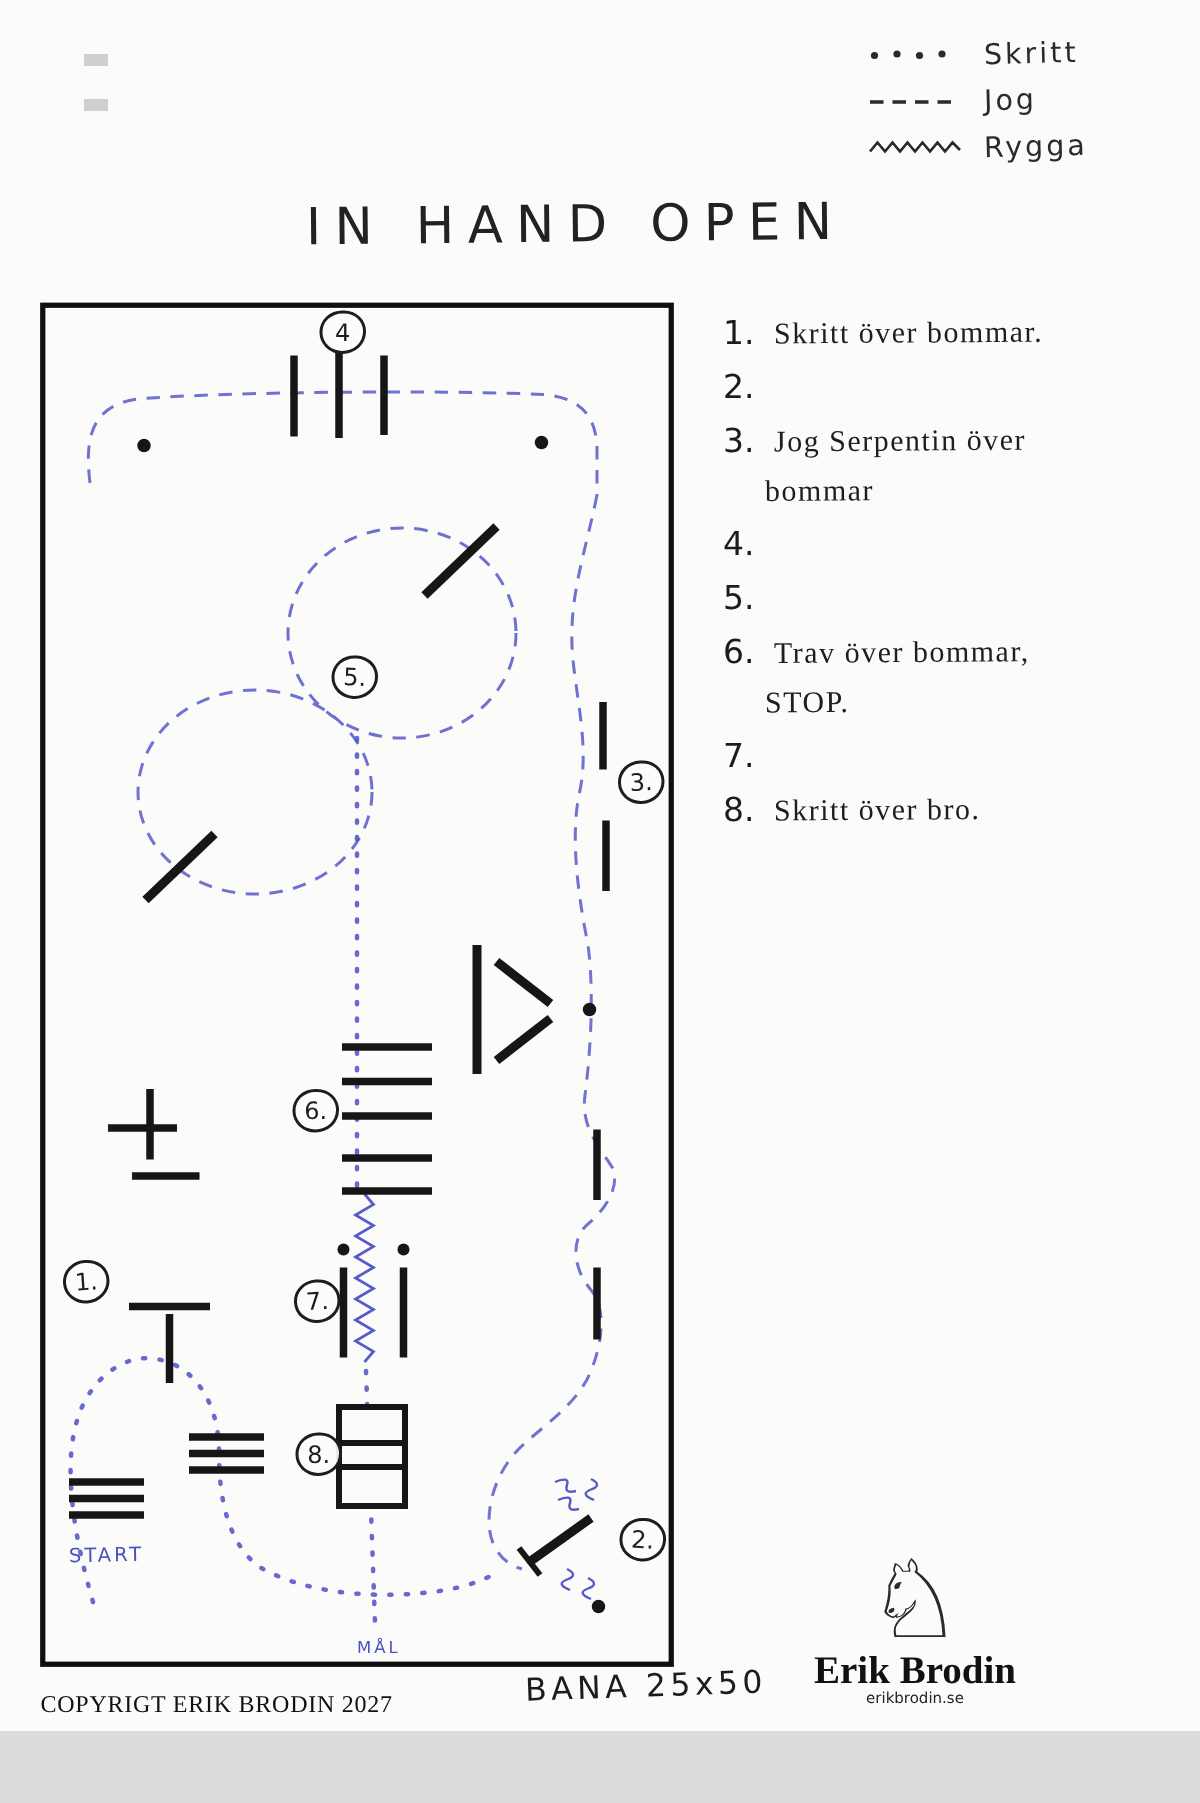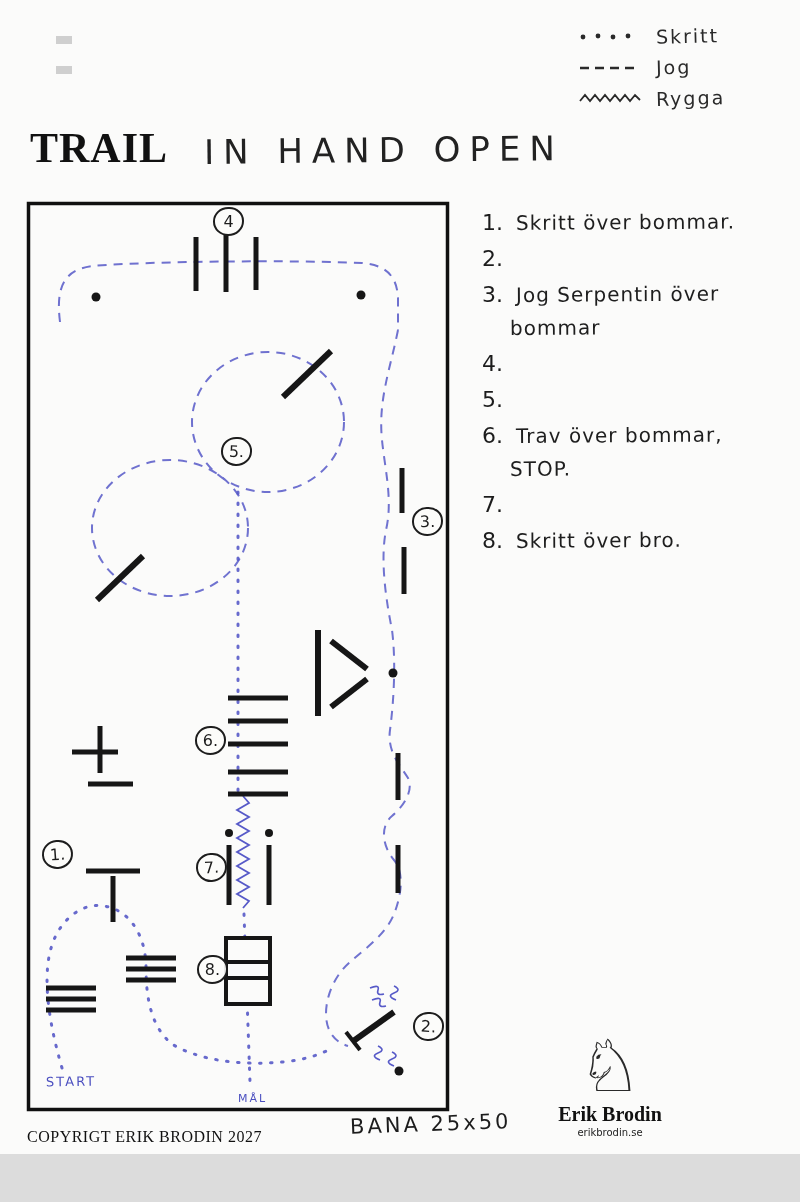--- a/index.html
+++ b/index.html
@@ -42,53 +42,53 @@
   
   .marker {
     position: absolute; width: 31px; height: 29px;
     border: 2px solid #1d1d1d; border-radius: 50% 48% 52% 50%;
     background: rgba(252,252,250,0.92);
     display: flex; align-items: center; justify-content: center;
     font-size: 16px; color: #1d1d1d; z-index: 3;
   }
 
   .hand-blue { color: #4c50c0; letter-spacing: 2px; position: absolute; z-index: 3; }
-  .start-label { left: 46px; top: 1074px; font-size: 13px; transform: rotate(-1deg); }
+  .start-label { left: 46px; top: 1030px; font-size: 13px; transform: rotate(-1deg); }
   .goal-label  { left: 238px; top: 1092px; font-size: 11px; }
 
   .arena-size-label {
     position: absolute; left: 350px; top: 1112px;
     font-size: 21px; letter-spacing: 3px; color: #1c1c1c;
     transform: rotate(-2deg); z-index: 3;
   }
 
   
   .instructions { position: absolute; left: 482px; top: 206px; width: 310px; }
   .instr { display: flex; margin-bottom: 3px; }
   .instr .num {
     flex: 0 0 34px; font-size: 22px; color: #1c1c1c; line-height: 33px;
   }
-  .instr .itext { flex: 1; }
+  .instr .itext { flex: 1; font-family: Liberation Serif, serif; }
   .instr .l1, .instr .l2 {
     display: block; font-size: 20px; color: #1e1e1e;
     letter-spacing: 1px; line-height: 33px; transform: rotate(-0.4deg);
   }
   .instr .l2 { margin-left: -6px; }
 
   
   .copyright {
     position: absolute; left: 27px; top: 1128px;
     font-family: "Liberation Serif", serif; font-size: 16px;
     letter-spacing: 0.5px; color: #111; z-index: 3;
   }
   .logo { position: absolute; left: 540px; top: 1030px; width: 140px; text-align: center; z-index: 3; }
   .logo-glyph { font-size: 72px; line-height: 72px; color: #2a2a2a; }
   .logo-name {
     font-family: "Liberation Serif", serif; font-weight: bold;
-    font-size: 20px; color: #111; line-height: 24px;
+    font-size: 26px; color: #111; line-height: 24px;
   }
   .logo-site { font-size: 10px; color: #222; line-height: 13px; }
 </style>
 </head>
 <body>
 
 <div class="page">
 
   <div class="scan-mark" style="left:56px; top:36px; width:16px; height:8px;"></div>
   <div class="scan-mark" style="left:56px; top:66px; width:16px; height:8px;"></div>
@@ -213,21 +213,20 @@
       <span class="legend-label">Jog</span>
     </div>
     <div class="legend-row">
       <svg class="legend-sym" height="14" viewBox="0 0 64 14">
         <polyline points="2,10 7,4 12,10 17,4 22,10 27,4 32,10 37,4 42,10 47,4 52,10 57,4 62,9" stroke="#2a2a2a" stroke-width="1.8" fill="none"></polyline>
       </svg>
       <span class="legend-label">Rygga</span>
     </div>
   </div>
 
-  <div class="title-printed">TRAIL</div>
   <div class="title-hand">IN HAND OPEN</div>
 
   <div class="marker" style="left:42px; top:840px; transform:rotate(-4deg);">1.</div>
   <div class="marker" style="left:413px; top:1012px; transform:rotate(3deg);">2.</div>
   <div class="marker" style="left:412px; top:507px; transform:rotate(-2deg);">3.</div>
   <div class="marker" style="left:213px; top:207px;">4</div>
   <div class="marker" style="left:221px; top:437px; transform:rotate(2deg);">5.</div>
   <div class="marker" style="left:195px; top:726px;">6.</div>
   <div class="marker" style="left:196px; top:853px; transform:rotate(-3deg);">7.</div>
   <div class="marker" style="left:197px; top:955px;">8.</div>

